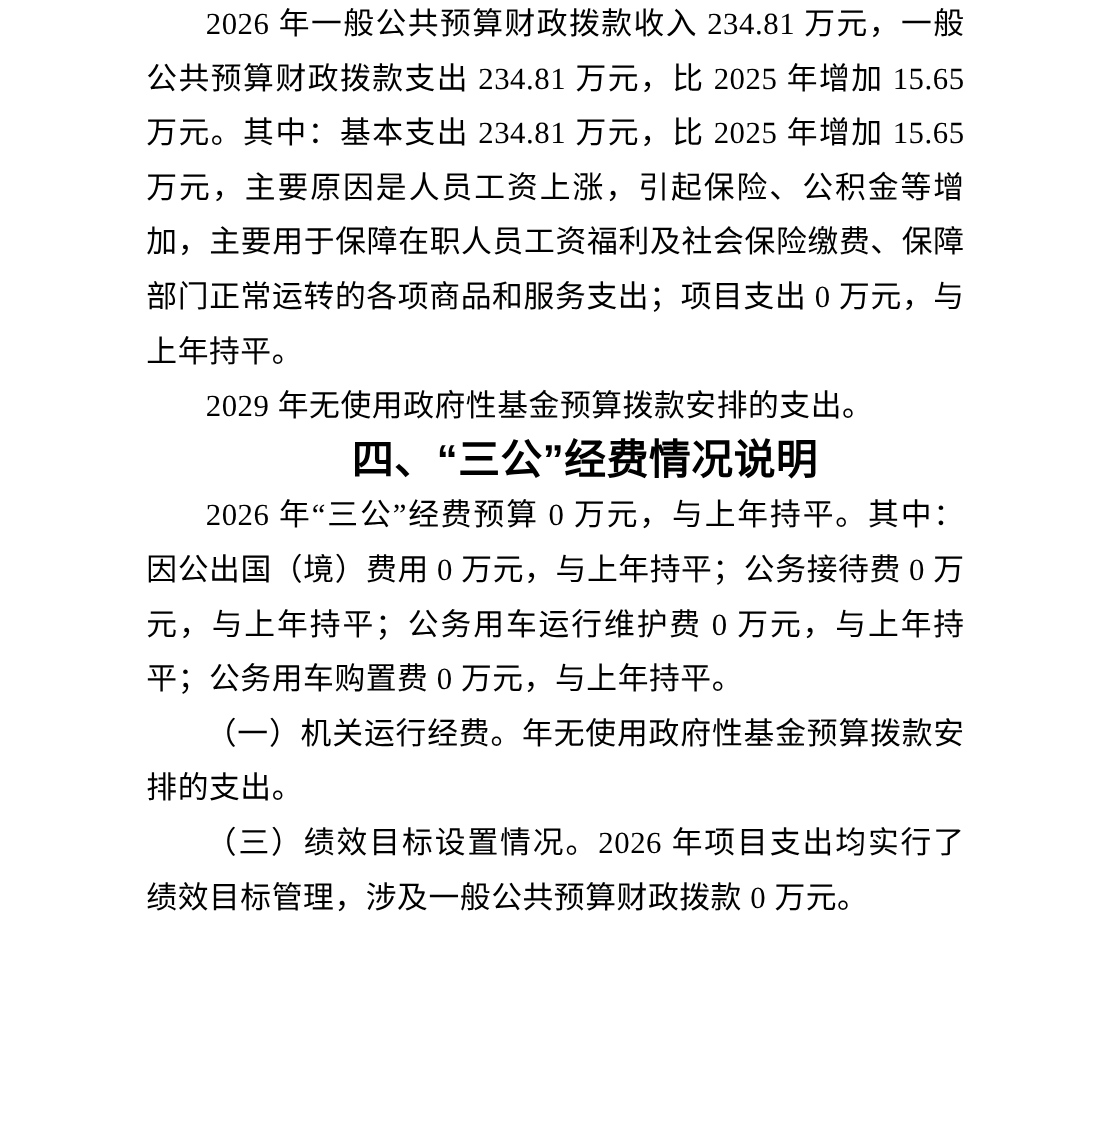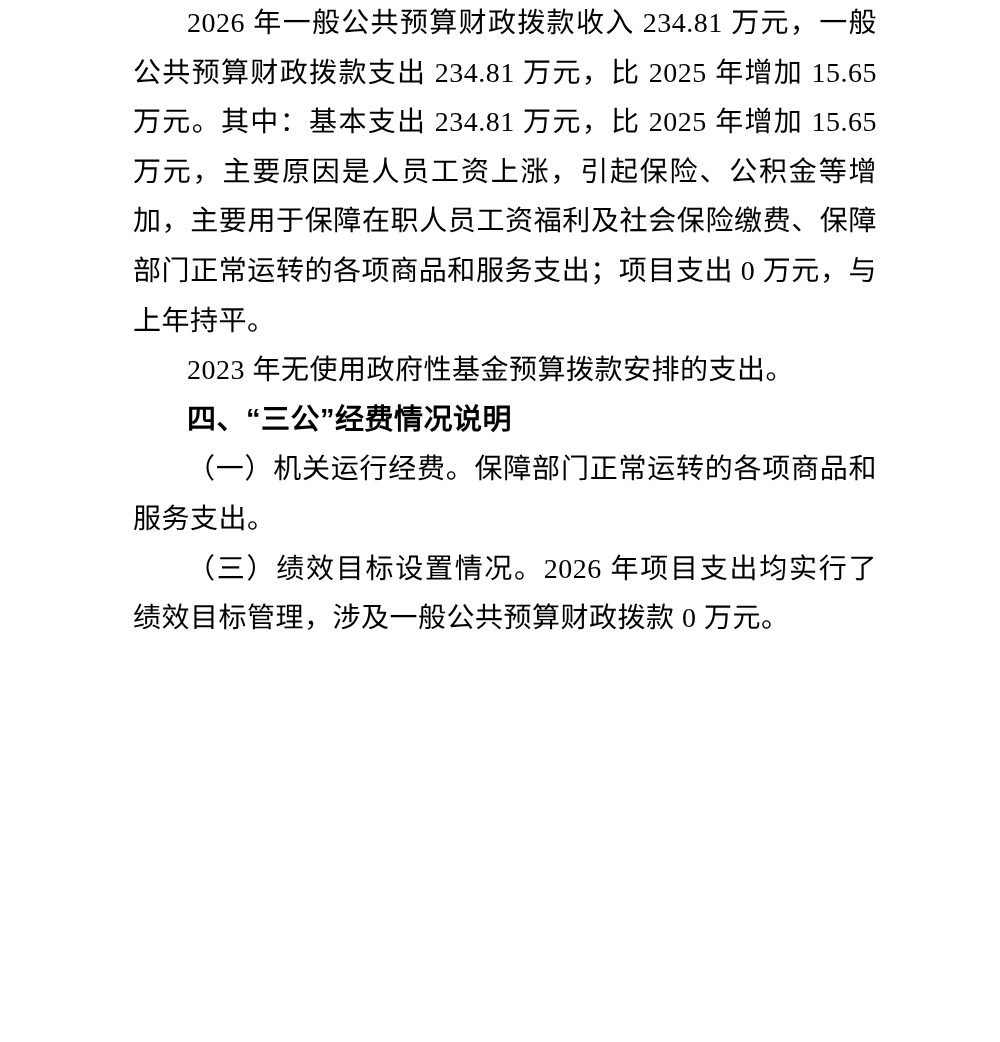--- a/index.html
+++ b/index.html
@@ -30,26 +30,27 @@
     margin: 0;
     padding: 0;
     text-indent: 54px;
   }
   .heading {
     margin: 0;
     padding: 0;
     text-indent: 54px;
     font-family: "Liberation Sans", "DejaVu Sans", sans-serif;
     font-weight: bold;
-    font-size: 29px;
-    text-align: left;
+    font-size: 38px;
+    text-align: center;
   }
 </style>
 </head>
 <body>
 
 <div class="doc-body">
   <p class="para">2026 年一般公共预算财政拨款收入 234.81 万元，一般公共预算财政拨款支出 234.81 万元，比 2025 年增加 15.65 万元。其中：基本支出 234.81 万元，比 2025 年增加 15.65 万元，主要原因是人员工资上涨，引起保险、公积金等增加，主要用于保障在职人员工资福利及社会保险缴费、保障部门正常运转的各项商品和服务支出；项目支出 0 万元，与上年持平。</p>
-  <p class="para">2023 年无使用政府性基金预算拨款安排的支出。</p>
+  <p class="para">2029 年无使用政府性基金预算拨款安排的支出。</p>
   <h2 class="heading">四、“三公”经费情况说明</h2>
-  <p class="para">（一）机关运行经费。保障部门正常运转的各项商品和服务支出。</p>
+  <p class="para">2026 年“三公”经费预算 0 万元，与上年持平。其中：因公出国（境）费用 0 万元，与上年持平；公务接待费 0 万元，与上年持平；公务用车运行维护费 0 万元，与上年持平；公务用车购置费 0 万元，与上年持平。</p>
+  <p class="para">（一）机关运行经费。年无使用政府性基金预算拨款安排的支出。</p>
   <p class="para">（三）绩效目标设置情况。2026 年项目支出均实行了绩效目标管理，涉及一般公共预算财政拨款 0 万元。</p>
 </div>
 
 </body></html>

